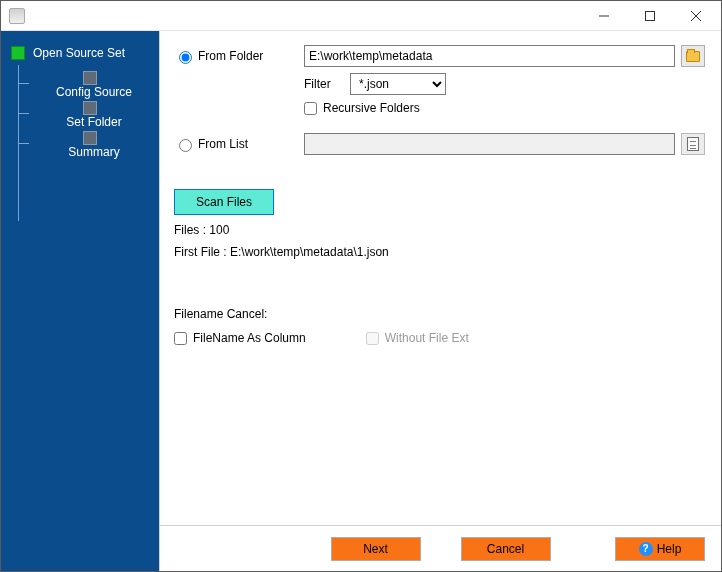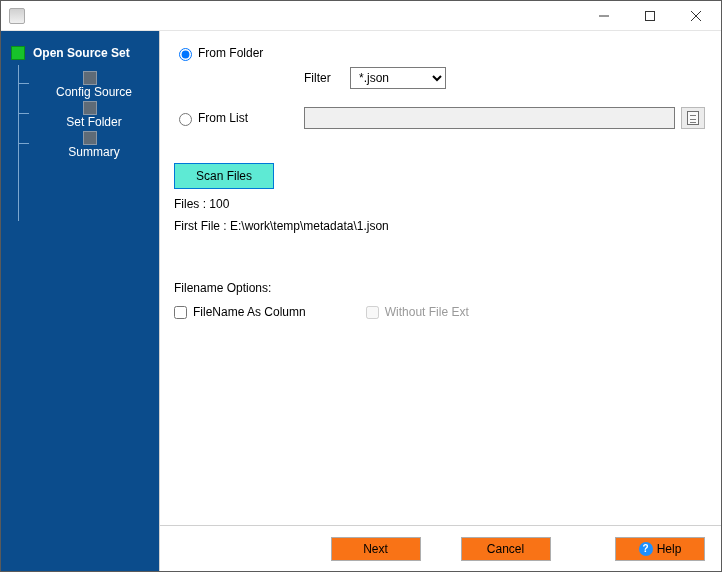--- a/index.html
+++ b/index.html
@@ -71,21 +71,21 @@
     width: 14px; height: 14px;
     background: #5f6b77;
     border: 1px solid #8a97a6;
     margin-right: 8px;
     flex-shrink: 0;
   }
   .box.active {
     background: #17c22a;
     border: 1px solid #0a8f1a;
   }
-  .node.active .label { font-weight: bold; }
+  .node.active .label { font-weight: normal; }
   .node .label { white-space: nowrap; }
 
   .content {
     flex: 1;
     background: #fff;
     display: flex; flex-direction: column;
     border-left: 1px solid #d0d0d0;
   }
   .main {
     flex: 1;
@@ -248,52 +248,67 @@
     </div>
 
     <div class="content">
       <div class="main">
 
         <div class="row">
           <label class="radio-col">
             <input type="radio" name="src" checked="" style="">
             <span>From Folder</span>
           </label>
+          <div class="field-col">
+            <input class="text-input" value="E:\work\temp\metadata" style="">
+            <button class="iconbtn">
+              <span class="folder-glyph"></span>
+            </button>
+          </div>
         </div>
 
         <div class="row">
           <div class="radio-col"></div>
           <div class="field-col">
             <span class="filter-label">Filter</span>
             <select class="combo">
               <option>*.json</option>
             </select>
           </div>
         </div>
 
+        <div class="row">
+          <div class="radio-col"></div>
+          <div class="field-col">
+            <label class="chk">
+              <input type="checkbox" style="">
+              <span>Recursive Folders</span>
+            </label>
+          </div>
+        </div>
 
         <div class="row gap-top">
           <label class="radio-col">
             <input type="radio" name="src" style="">
             <span>From List</span>
           </label>
           <div class="field-col">
             <input class="text-input" disabled="" value="" style="">
             <button class="iconbtn" disabled="">
               <span class="list-glyph"></span>
             </button>
           </div>
         </div>
 
         <button class="scanbtn">Scan Files</button>
 
         <div class="infoline">Files : 100</div>
         <div class="infoline">First File : E:\work\temp\metadata\1.json</div>
 
-        <div class="section-h">Filename Options:</div>
+        <div class="section-h">Filename Cancel:</div>
 
         <div class="row" style="margin-top:10px; gap:60px;">
           <label class="chk">
             <input type="checkbox" style="">
             <span>FileName As Column</span>
           </label>
           <label class="chk disabled">
             <input type="checkbox" disabled="" style="">
             <span>Without File Ext</span>
           </label>

